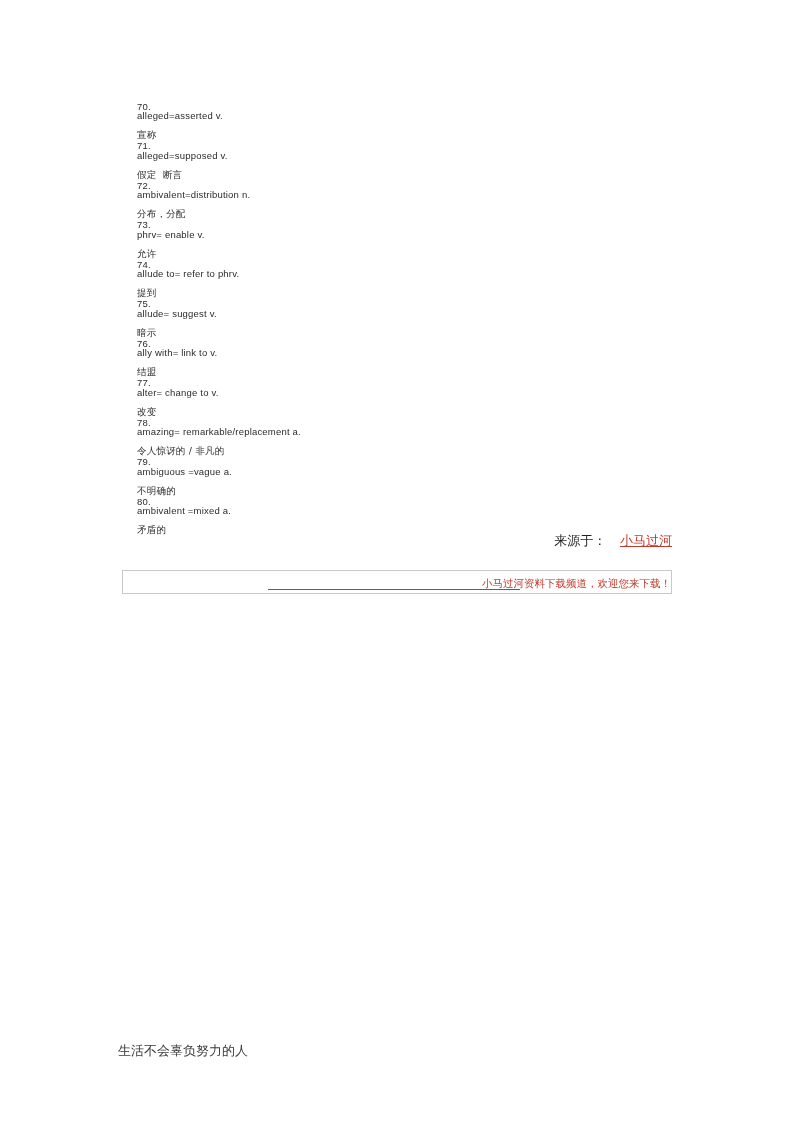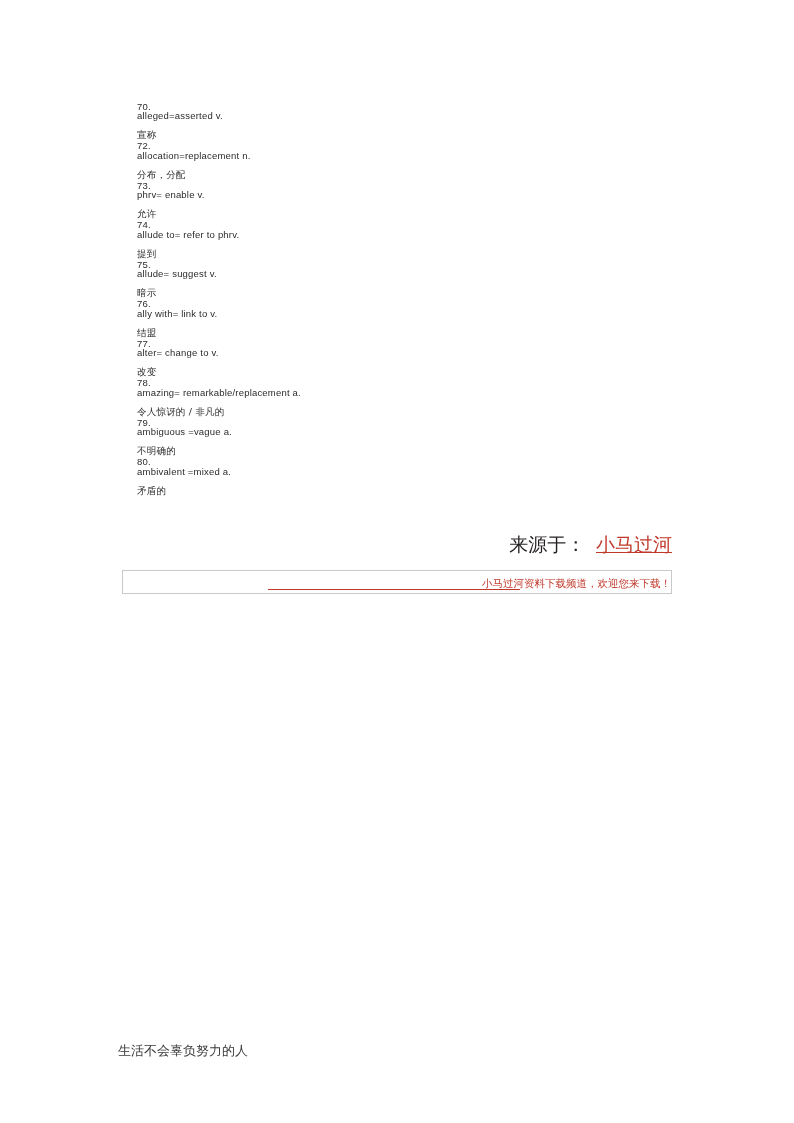--- a/index.html
+++ b/index.html
@@ -46,22 +46,22 @@
   }
   .vocab-row .cn {
     display: inline;
     font-family: "DejaVu Sans", sans-serif;
     font-size: 9.5px;
   }
   .source-line {
     position: absolute;
     right: 122px;
     top: 532px;
-    font-family: Liberation Serif, serif;
-    font-size: 19px;
+    font-family: Liberation Mono, monospace;
+    font-size: 13px;
     color: #231f20;
     white-space: nowrap;
   }
   .source-line .label {
     color: #231f20;
   }
   .source-line .link {
     color: #c0392b;
     text-decoration: underline;
     margin-left: 6px;
@@ -112,24 +112,30 @@
 
   <div class="vocab-list">
 
     <div class="vocab-row">
       <span class="num">70.</span>
       <span class="term">alleged=asserted v.</span>
       <span class="gap" style="width:34px"></span>
       <span class="cn">宣称</span>
     </div>
 
+    <div class="vocab-row">
+      <span class="num">71.</span>
+      <span class="term">alleged=supposed v.</span>
+      <span class="gap" style="width:40px"></span>
+      <span class="cn">假定  断言</span>
+    </div>
 
     <div class="vocab-row">
       <span class="num">72.</span>
-      <span class="term">allocation=replacement n.</span>
+      <span class="term">ambivalent=distribution n.</span>
       <span class="gap" style="width:62px"></span>
       <span class="cn">分布，分配</span>
     </div>
 
     <div class="vocab-row">
       <span class="num">73.</span>
       <span class="term">phrv= enable v.</span>
       <span class="gap" style="width:38px"></span>
       <span class="cn">允许</span>
     </div>

